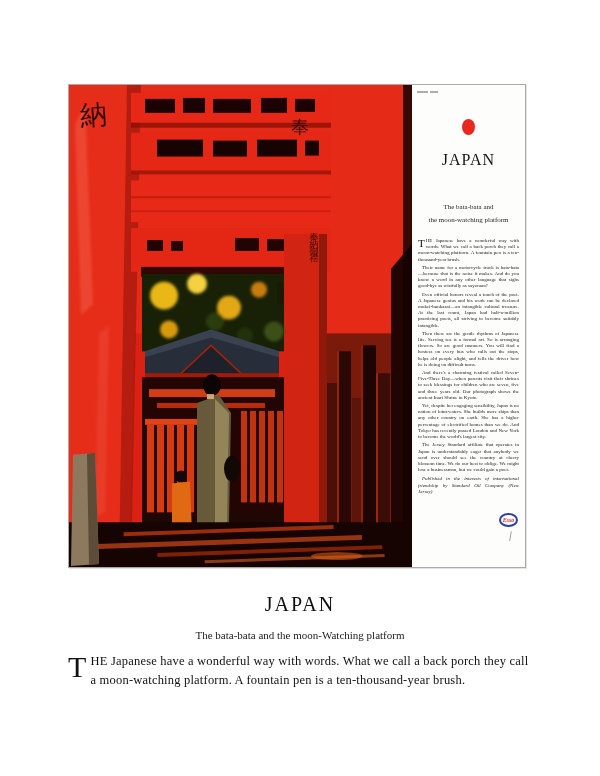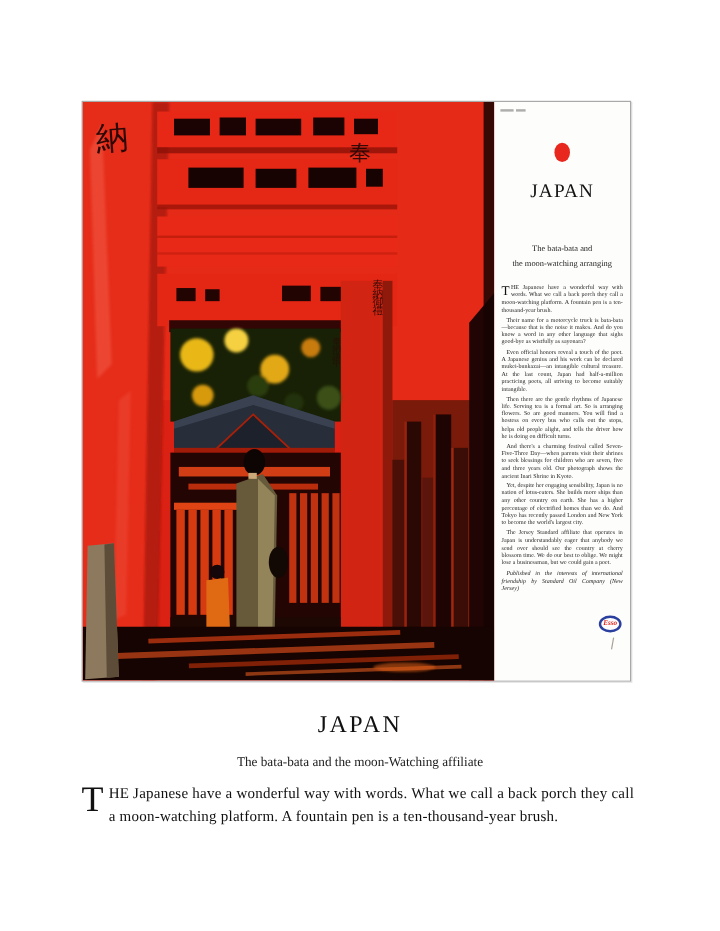--- a/index.html
+++ b/index.html
@@ -292,21 +292,21 @@
           <i></i>
           <i></i>
         </div>
 
       <div class="flag-dot"></div>
 
       <div class="panel-title">JAPAN</div>
 
       <div class="panel-sub">
         <div>The bata-bata and</div>
-        <div>the moon-watching arranging</div>
+        <div>the moon-watching platform</div>
       </div>
 
       <div class="panel-body">
         <p class="first"><span class="panel-dropcap">T</span><span>HE Japanese have a wonderful way with words. What we call a back porch they call a moon-watching platform. A fountain pen is a ten-thousand-year brush.</span></p>
         <p>Their name for a motorcycle truck is bata-bata—because that is the noise it makes. And do you know a word in any other language that sighs good-bye as wistfully as sayonara?</p>
         <p>Even official honors reveal a touch of the poet. A Japanese genius and his work can be declared mukei-bunkazai—an intangible cultural treasure. At the last count, Japan had half-a-million practicing poets, all striving to become suitably intangible.</p>
         <p>Then there are the gentle rhythms of Japanese life. Serving tea is a formal art. So is arranging flowers. So are good manners. You will find a hostess on every bus who calls out the stops, helps old people alight, and tells the driver how he is doing on difficult turns.</p>
         <p>And there's a charming festival called Seven-Five-Three Day—when parents visit their shrines to seek blessings for children who are seven, five and three years old. Our photograph shows the ancient Inari Shrine in Kyoto.</p>
         <p>Yet, despite her engaging sensibility, Japan is no nation of lotus-eaters. She builds more ships than any other country on earth. She has a higher percentage of electrified homes than we do. And Tokyo has recently passed London and New York to become the world's largest city.</p>
         <p>The Jersey Standard affiliate that operates in Japan is understandably eager that anybody we send over should see the country at cherry blossom time. We do our best to oblige. We might lose a businessman, but we could gain a poet.</p>
@@ -314,16 +314,16 @@
       </div>
 
       <div class="esso">
           <span>Esso</span>
         </div>
       <div class="squiggle"></div>
     </div>
   </div>
 
   <h1 class="caption-title">JAPAN</h1>
-  <div class="caption-sub">The bata-bata and the moon-Watching affiliate</div>
+  <div class="caption-sub">The bata-bata and the moon-Watching platform</div>
   <p class="caption-body"><span class="caption-drop">T</span><span>HE Japanese have a wonderful way with words. What we call a back porch they call a moon-watching platform. A fountain pen is a ten-thousand-year brush.</span></p>
 
 </div>
 
 </body></html>

